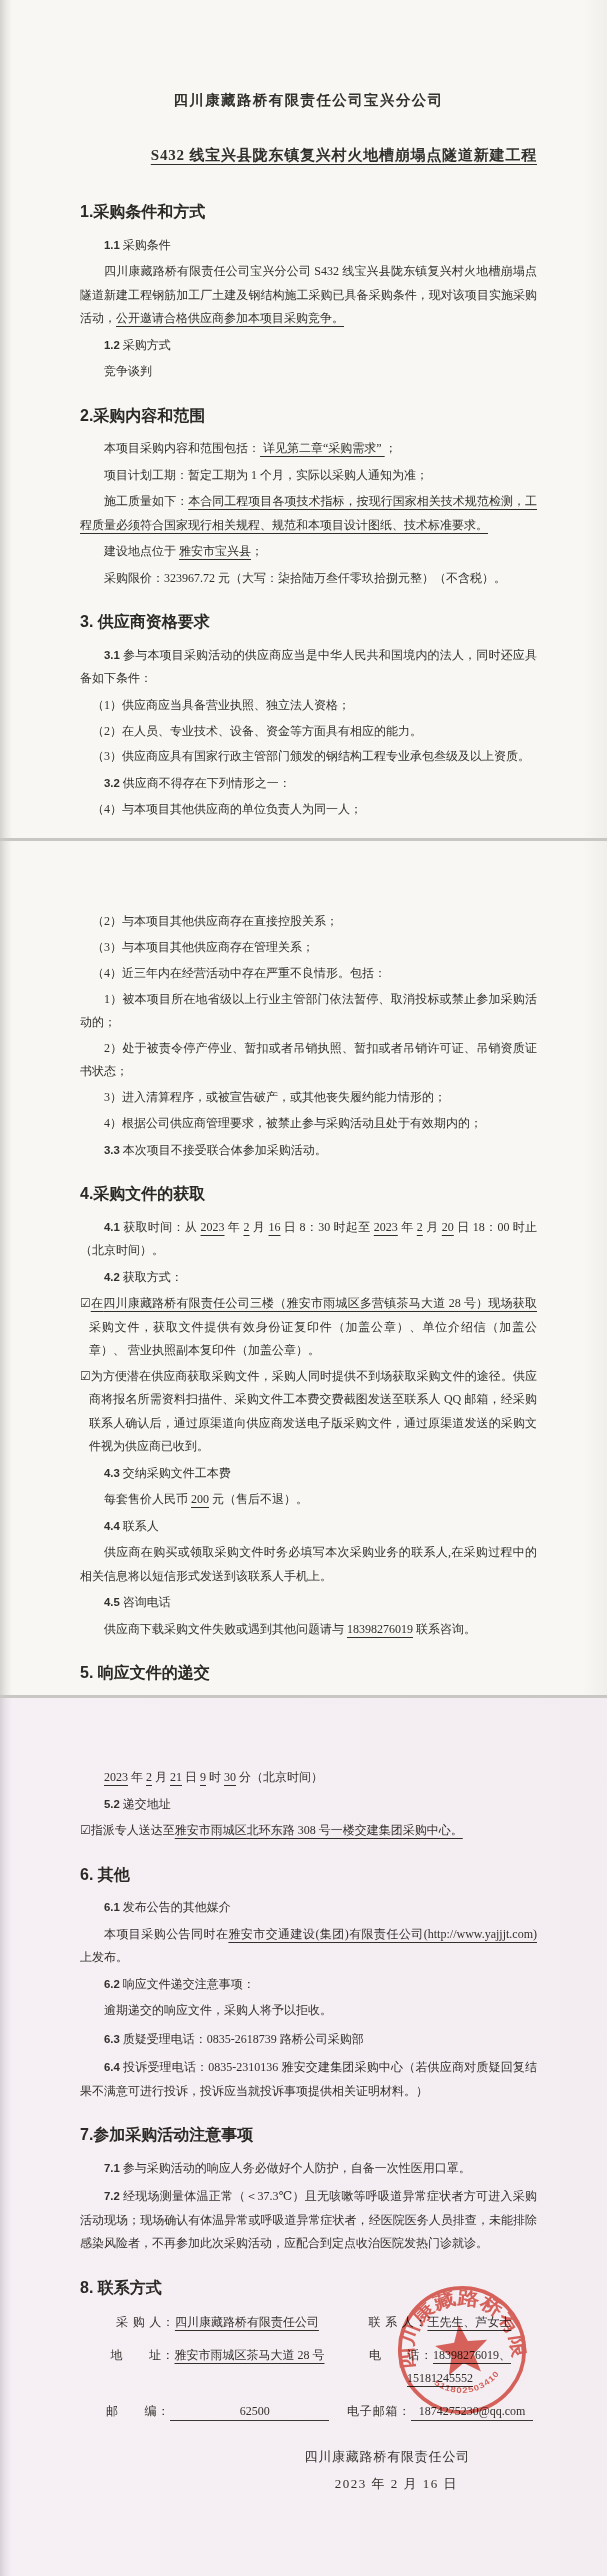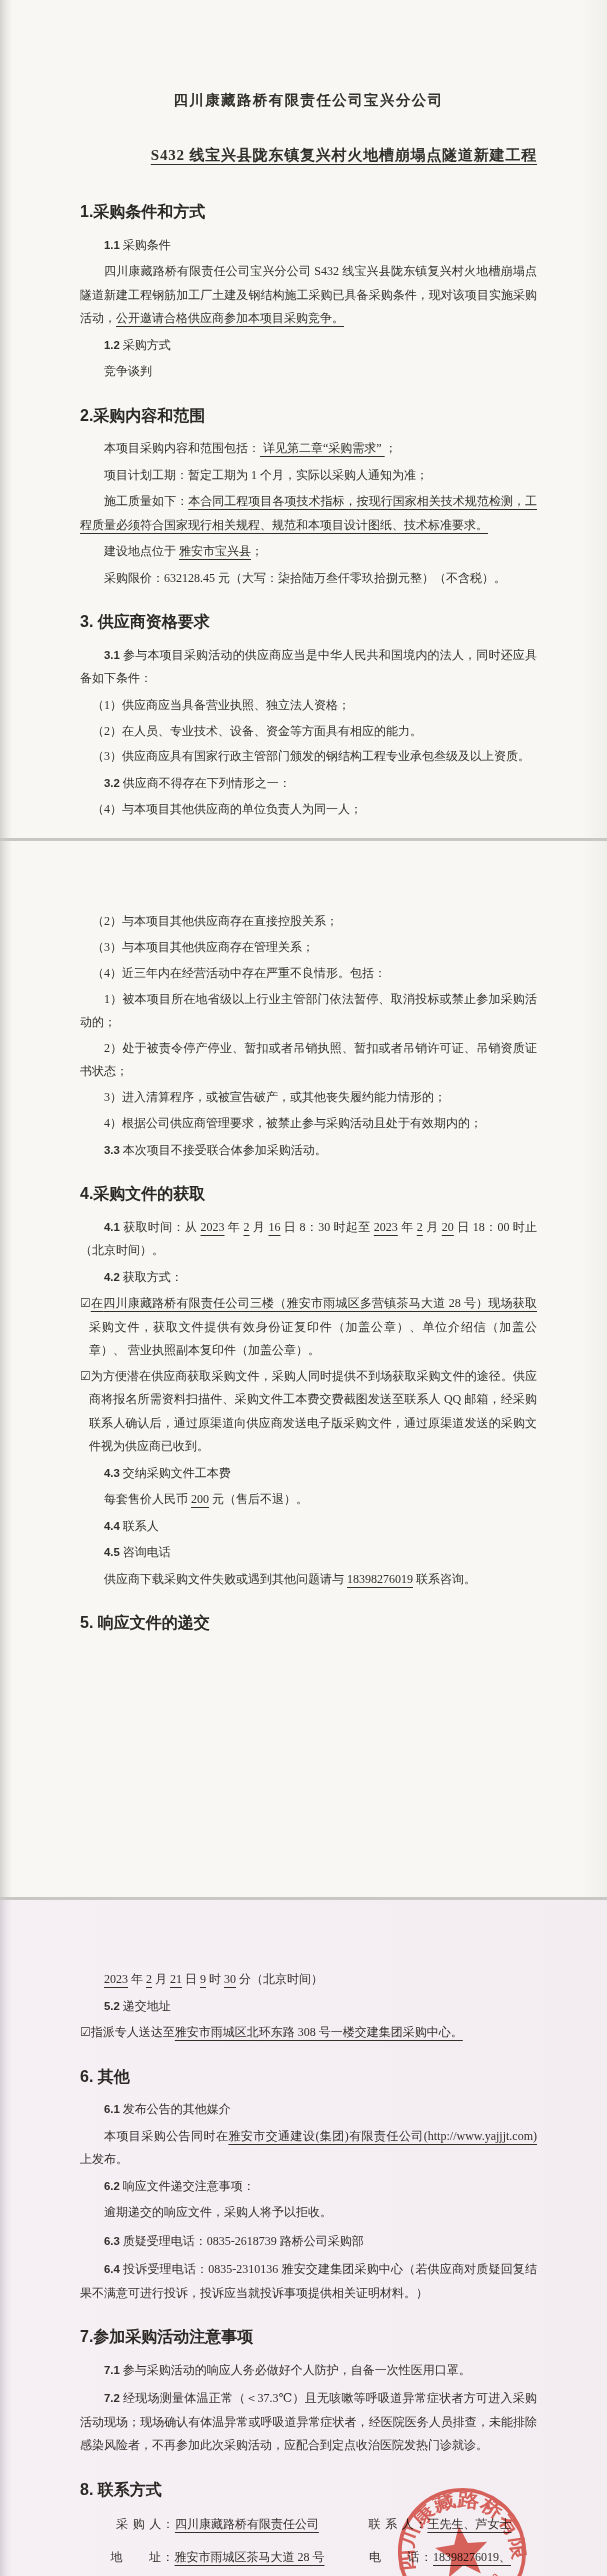--- a/index.html
+++ b/index.html
@@ -6,21 +6,21 @@
   html,body{margin:0;padding:0;}
   body{
     width:607px;background:#c9c7c4;
     font-family:"Liberation Serif","DejaVu Serif",serif;
   }
   .page{
     position:relative;width:607px;overflow:hidden;color:#32302b;
     background:linear-gradient(90deg,#d4d2cf 0px,#e8e6e3 5.3px,#f8f7f4 12px,#f8f7f4 96%,#f1efec 100%);
   }
   .page-1{height:838px;}
-  .page-2{height:1056px;margin-top:3px;}
+  .page-2{height:854px;margin-top:3px;}
   .page-3{
     height:1031px;margin-top:3px;
     background:linear-gradient(90deg,#d6d0d4 0px,#e9e3e9 5.3px,#f6f0f5 12px,#f3edf2 100%);
   }
   .inner{padding-left:80px;padding-right:70px;font-size:12px;line-height:23.5px;}
   .p1-inner{padding-top:90px;}
   .p2-inner{padding-top:67px;}
   .p3-inner{padding-top:65px;}
 
   .t1{font-size:14.4px;font-weight:bold;text-align:center;letter-spacing:1.5px;margin:0 0 33px 0;line-height:21px;}
@@ -73,21 +73,21 @@
       <p class="sub"><span class="num">1.1</span> <span>采购条件</span></p>
       <p class="p"><span>四川康藏路桥有限责任公司宝兴分公司 S432 线宝兴县陇东镇复兴村火地槽崩塌点隧道新建工程钢筋加工厂土建及钢结构施工采购已具备采购条件，现对该项目实施采购活动，</span><span class="u">公开邀请合格供应商参加本项目采购竞争。</span></p>
       <p class="sub"><span class="num">1.2</span> <span>采购方式</span></p>
       <p class="p">竞争谈判</p>
 
       <div class="h">2.采购内容和范围</div>
       <p class="p"><span>本项目采购内容和范围包括：</span><span class="u"> 详见第二章“采购需求” </span><span>；</span></p>
       <p class="p">项目计划工期：暂定工期为 1 个月，实际以采购人通知为准；</p>
       <p class="p"><span>施工质量如下：</span><span class="u">本合同工程项目各项技术指标，按现行国家相关技术规范检测，工程质量必须符合国家现行相关规程、规范和本项目设计图纸、技术标准要求。</span></p>
       <p class="p"><span>建设地点位于 </span><span class="u">雅安市宝兴县</span><span>；</span></p>
-      <p class="p">采购限价：632128.45 元（大写：柒拾陆万叁仟零玖拾捌元整）（不含税）。</p>
+      <p class="p">采购限价：323967.72 元（大写：柒拾陆万叁仟零玖拾捌元整）（不含税）。</p>
 
       <div class="h">3. 供应商资格要求</div>
       <p class="p"><span class="num">3.1</span> <span>参与本项目采购活动的供应商应当是中华人民共和国境内的法人，同时还应具备如下条件：</span></p>
       <p class="li">（1）供应商应当具备营业执照、独立法人资格；</p>
       <p class="li">（2）在人员、专业技术、设备、资金等方面具有相应的能力。</p>
       <p class="li">（3）供应商应具有国家行政主管部门颁发的钢结构工程专业承包叁级及以上资质。</p>
       <p class="sub"><span class="num">3.2</span> <span>供应商不得存在下列情形之一：</span></p>
       <p class="li">（4）与本项目其他供应商的单位负责人为同一人；</p>
     </div>
   </div>
@@ -104,20 +104,21 @@
       <p class="sub"><span class="num">3.3</span> <span>本次项目不接受联合体参加采购活动。</span></p>
 
       <div class="h">4.采购文件的获取</div>
       <p class="p sp8"><span class="num">4.1</span> <span>获取时间：从 </span><span class="u">2023</span><span> 年 </span><span class="u">2</span><span> 月 </span><span class="u">16</span><span> 日 8：30 时起至 </span><span class="u">2023</span><span> 年 </span><span class="u">2</span><span> 月 </span><span class="u">20</span><span> 日 18：00 时止（北京时间）。</span></p>
       <p class="sub"><span class="num">4.2</span> <span>获取方式：</span></p>
       <p class="chk"><span>☑</span><span class="u">在</span><span class="u">四川康藏路桥有限责任公司三楼（雅安市雨城区多营镇茶马大道 28 号）现场获取</span><span>采购文件，获取文件提供有效身份证复印件（加盖公章）、单位介绍信（加盖公章）、 营业执照副本复印件（加盖公章）。</span></p>
       <p class="chk"><span>☑</span><span>为方便潜在供应商获取采购文件，采购人同时提供不到场获取采购文件的途径。供应商将报名所需资料扫描件、采购文件工本费交费截图发送至联系人 QQ 邮箱，经采购联系人确认后，通过原渠道向供应商发送电子版采购文件，通过原渠道发送的采购文件视为供应商已收到。</span></p>
       <p class="sub"><span class="num">4.3</span> <span>交纳采购文件工本费</span></p>
       <p class="p"><span>每套售价人民币 </span><span class="u">200</span><span> 元（售后不退）。</span></p>
       <p class="sub"><span class="num">4.4</span> <span>联系人</span></p>
+      <p class="p">供应商在购买或领取采购文件时务必填写本次采购业务的联系人,在采购过程中的相关信息将以短信形式发送到该联系人手机上。</p>
       <p class="sub"><span class="num">4.5</span> <span>咨询电话</span></p>
       <p class="p"><span>供应商下载采购文件失败或遇到其他问题请与 </span><span class="u">18398276019</span><span> 联系咨询。</span></p>
 
       <div class="h">5. 响应文件的递交</div>
 
     </div>
   </div>
 
   <div class="page page-3">
     <div class="inner p3-inner">

